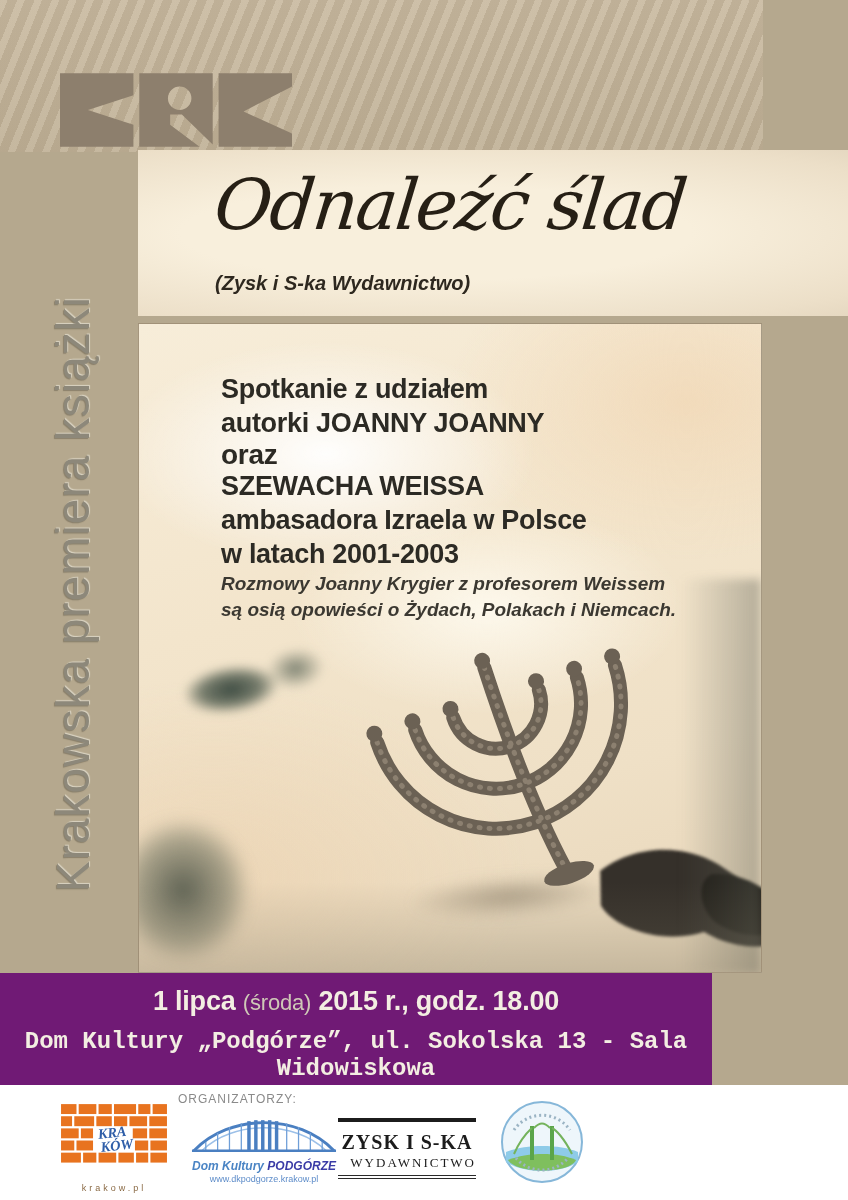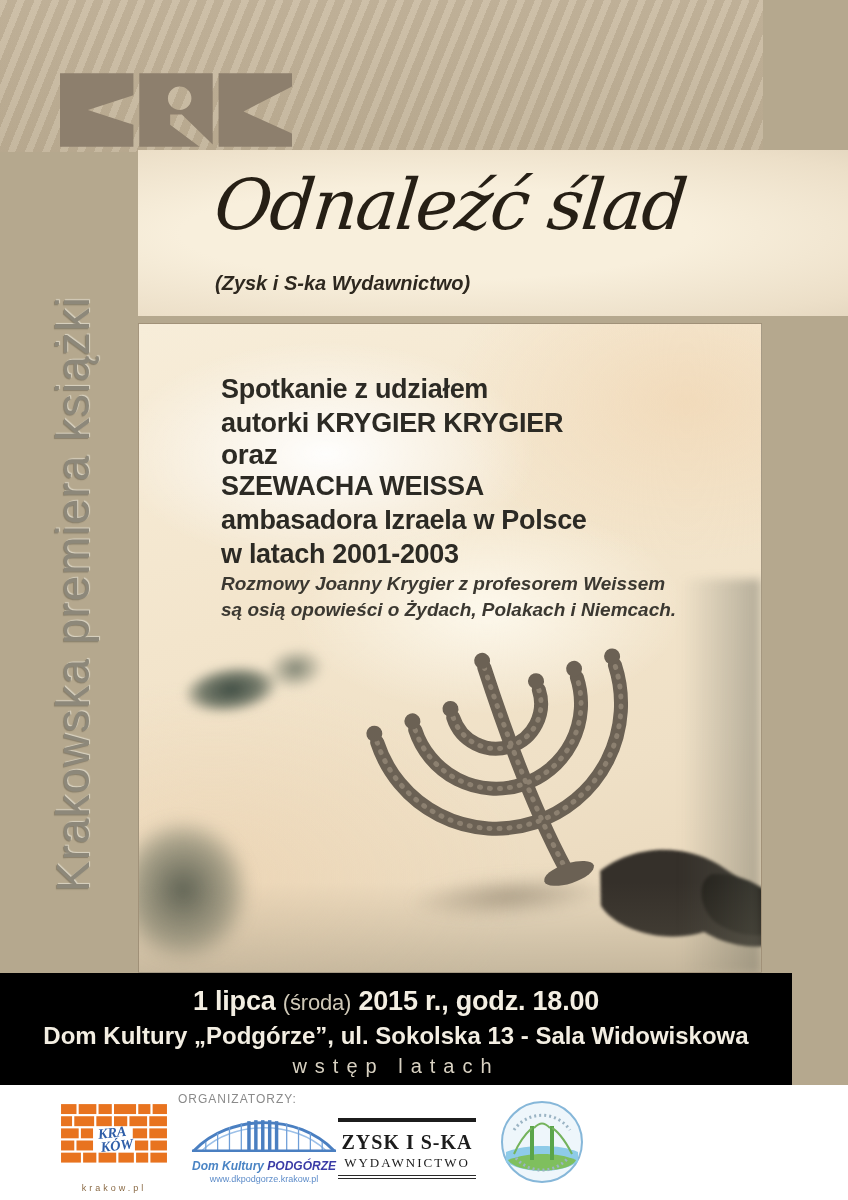--- a/index.html
+++ b/index.html
@@ -85,44 +85,44 @@
     position:absolute; left:82px; top:48px;
     font-size:27px; font-weight:bold; line-height:34px; color:#2c2a24; letter-spacing:-0.3px;
   }
   .event-main .connector { font-size:28px; line-height:29px; }
   .event-desc {
     position:absolute; left:82px; top:247px;
     font-size:19px; font-weight:bold; font-style:italic; line-height:26px; color:#3b3831;
   }
   
   .venue-band {
-    position:absolute; left:0; top:973px; width:792px; height:112px;
-    background:#000000; text-align:center; color:#f3eee2;
+    position:absolute; left:0; top:973px; width:712px; height:112px;
+    background:#701a75; text-align:center; color:#f3eee2;
   }
   .venue-line1 { margin-top:13px; font-size:27px; font-weight:bold; letter-spacing:-0.2px; }
   .venue-line1 .date-light { font-size:22px; font-weight:normal; color:#cfc8b7; }
-  .venue-line2 { margin-top:5px; font-size:24px; font-weight:bold; }
+  .venue-line2 { margin-top:11px; font-size:24px; font-weight:bold;font-family:Liberation Mono, monospace; }
   .venue-line3 { margin-top:5px; font-size:20px; font-weight:normal; letter-spacing:8px; color:#d9d2c2; }
   
   .footer { position:absolute; left:0; top:1085px; width:848px; height:115px; background:#ffffff; }
   .organizers-label {
     position:absolute; left:178px; top:7px; width:150px; text-align:left;
     font-size:12px; letter-spacing:1px; color:#8a8a8a;
   }
   .krakow-logo { position:absolute; left:58px; top:18px; width:112px; text-align:center; }
   .krakow-url { margin-top:12px; font-size:9px; letter-spacing:3px; color:#8a6a45; }
   .dk-logo { position:absolute; left:190px; top:26px; width:148px; text-align:center; }
   .dk-name { font-size:12px; font-style:italic; white-space:nowrap; }
   .dk-name .dk-script { color:#4a84c4; font-weight:bold; }
   .dk-name .dk-bold { color:#3a3ba6; font-weight:bold; }
   .dk-url { margin-top:1px; font-size:9px; color:#5d8cc9; }
   .zysk-logo { position:absolute; left:338px; top:33px; width:138px; text-align:center; font-family:"Liberation Serif", serif; color:#1c1c1c; }
   .zysk-top-rule { border-top:4px solid #1c1c1c; margin-bottom:4px; }
   .zysk-line1 { font-size:20px; font-weight:bold; letter-spacing:1px;margin-top:9px; }
-  .zysk-line2 { font-size:13px; letter-spacing:2px; margin-top:1px; }
+  .zysk-line2 { font-size:13px; letter-spacing:2px; margin-top:1px;text-align:right; }
   .zysk-bottom-rule { height:4px; border-top:1px solid #2a2a2a; border-bottom:1px solid #2a2a2a; margin-top:4px; }
   .badge { position:absolute; left:500px; top:15px; width:84px; height:84px; }
 </style>
 </head>
 <body>
 
 <div class="poster">
 
   <div class="top-texture"></div>
 
@@ -174,21 +174,21 @@
     <svg class="driftwood" viewBox="0 0 215 150">
       <path fill="#35302a" d="M10 62 C40 30 92 20 132 40 C172 60 202 52 207 82 C212 112 162 122 122 106 C82 126 32 116 16 96 Z"></path>
       <path fill="#201d18" d="M120 48 C150 40 190 55 198 78 C204 98 170 108 140 98 C118 92 104 62 120 48 Z"></path>
     </svg>
 
     <div class="photo-shade-right"></div>
     <div class="photo-shade-bottom"></div>
 
     <div class="event-main">
       <div>Spotkanie z udziałem</div>
-      <div>autorki KRYGIER KRYGIER</div>
+      <div>autorki JOANNY JOANNY</div>
       <div class="connector">oraz</div>
       <div>SZEWACHA WEISSA</div>
       <div>ambasadora Izraela w Polsce</div>
       <div>w latach 2001-2003</div>
     </div>
 
     <div class="event-desc">
       <div>Rozmowy Joanny Krygier z profesorem Weissem</div>
       <div>są osią opowieści o Żydach, Polakach i Niemcach.</div>
     </div>

